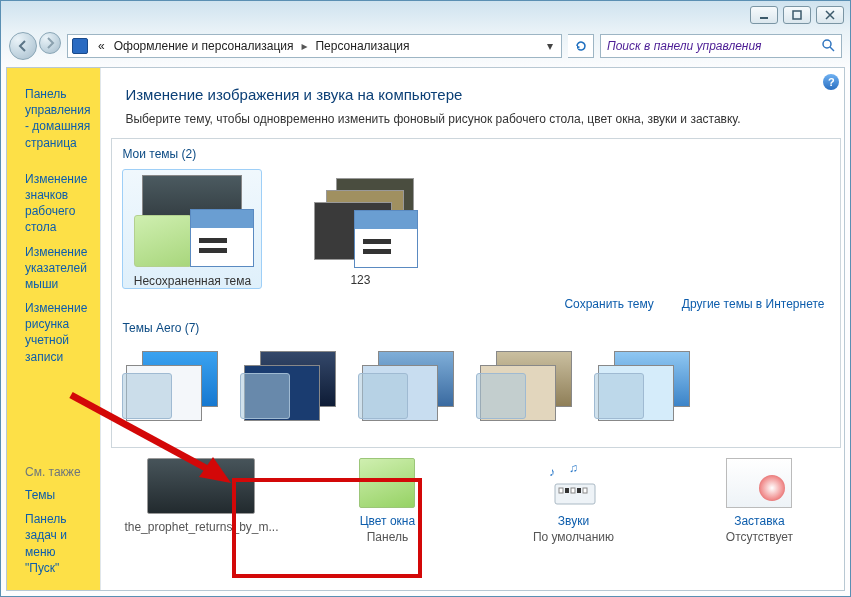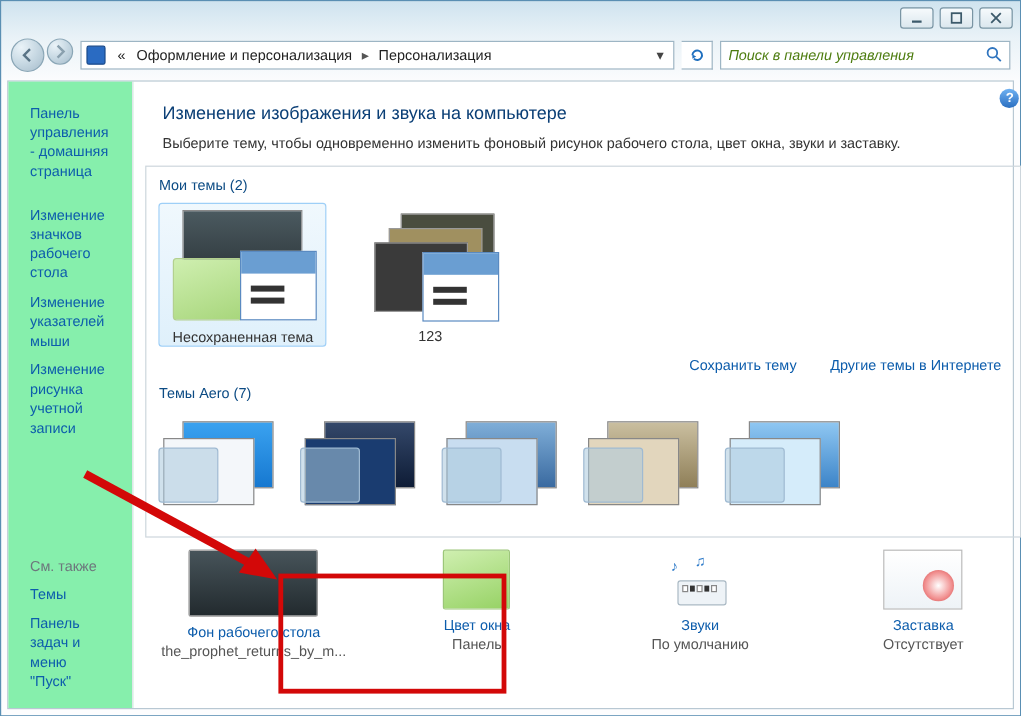--- a/index.html
+++ b/index.html
@@ -14,33 +14,33 @@
   .nav-btn svg{width:14px;height:14px;}
   .nav-btn.fwd{width:22px;height:22px;}
   .addressbar{flex:1;height:24px;border:1px solid #9db5c4;background:#fff;display:flex;align-items:center;padding:0 4px;gap:6px;}
   .addr-icon{width:16px;height:16px;background:#2a6bc2;border:1px solid #1a4a8a;border-radius:2px;}
   .crumbs{display:flex;align-items:center;gap:1px;color:#222;}
   .crumb{padding:2px 4px;cursor:default;}
   .crumb-sep{color:#555;padding:0 3px;}
   .addr-right{margin-left:auto;display:flex;align-items:center;gap:4px;}
   .addr-drop{width:14px;text-align:center;color:#444;}
   .refresh-btn{width:26px;height:24px;border:1px solid #9db5c4;border-left:none;background:#fff;display:flex;align-items:center;justify-content:center;color:#1e6fbf;}
-  .searchbox{width:242px;height:24px;border:1px solid #9db5c4;background:#fff;display:flex;align-items:center;padding:0 6px;color:#4d7c0f;font-style:italic;}
+  .searchbox{width:242px;height:24px;border:1px solid #9db5c4;background:#fff;display:flex;align-items:center;padding:0 6px;color:#4c1d95;font-style:italic;}
   .searchbox .mag{margin-left:auto;color:#3075bf;font-style:normal;}
   .client{position:absolute;top:66px;left:5px;right:5px;bottom:5px;border:1px solid #b8c8d3;background:#fff;display:flex;}
-  .sidebar{width:205px;background:#86efac;padding:14px 20px 10px 18px;display:flex;flex-direction:column;border-right:1px solid #e0e6ea;}
+  .sidebar{width:205px;background:#fde047;padding:14px 10px 10px 18px;display:flex;flex-direction:column;border-right:1px solid #e0e6ea;}
   .sidebar a{color:#0d5dac;text-decoration:none;display:block;padding:4px 0;line-height:1.35;}
   .see-also-hdr{color:#6d767c;margin-top:0;margin-bottom:4px;}
   .main{flex:1;position:relative;display:flex;flex-direction:column;}
   .help-icon{position:absolute;top:6px;right:12px;width:16px;height:16px;border-radius:50%;background:linear-gradient(180deg,#6fb1f2,#2a6fc1);color:#fff;font-weight:bold;font-size:11px;display:flex;align-items:center;justify-content:center;}
   h1{color:#0b3f76;font-size:15px;font-weight:normal;padding:18px 24px 8px 24px;}
   .desc{color:#333;padding:0 24px 10px 24px;line-height:1.4;}
   .themes-box{margin:0 10px 0 10px;border:1px solid #cdd6dc;padding:4px 4px 6px 4px;overflow-y:auto;height:310px;position:relative;}
   .group-label{color:#0c4b84;padding:4px 6px 2px 6px;}
-  .group-row{display:flex;gap:16px;padding:6px 6px 4px 6px;}
+  .group-row{display:flex;gap:28px;padding:6px 6px 4px 6px;}
   .theme-item{width:140px;text-align:center;}
   .theme-item .tn{width:130px;height:100px;margin:0 auto 4px auto;position:relative;border:1px solid transparent;}
   .theme-item.sel{background:linear-gradient(180deg,#f0f8fd,#dff0fb);border:1px solid #9ecff7;border-radius:3px;}
   .theme-item .cap{color:#333;}
   
   .tn-wall{position:absolute;left:14px;top:4px;width:100px;height:62px;border:1px solid #888;background:#4a4a4a;}
   .tn-color{position:absolute;left:6px;top:44px;width:58px;height:52px;border:1px solid #b3d08f;background:linear-gradient(160deg,#cfefb0,#a8d67c);border-radius:3px;}
   .tn-win{position:absolute;left:62px;top:38px;width:64px;height:58px;border:1px solid #5a8ac1;background:#fff;}
   .tn-win::before{content:"";position:absolute;left:0;right:0;top:0;height:18px;background:#6a9ed2;}
   .tn-win .line{position:absolute;left:8px;width:28px;height:5px;background:#333;}
@@ -235,21 +235,20 @@
               <span class="aw back a5"></span>
               <span class="aw front a5f"></span>
               <span class="gl"></span>
             </div>
         </div>
       </div>
 
       <div class="settings-row">
         <div class="setting">
           <div class="thumb wide" style="background:linear-gradient(180deg,#47545a,#222a2e);"></div>
-          <a class="lnk" href="#">Фон рабочего стола</a>
           <div class="val">the_prophet_returns_by_m...</div>
         </div>
         <div class="setting">
           <div class="thumb" style="width:56px;height:50px;background:linear-gradient(160deg,#cfefb0,#96d264);border:1px solid #9cc679;"></div>
           <a class="lnk" href="#">Цвет окна</a>
           <div class="val">Панель</div>
         </div>
         <div class="setting">
           <div class="sounds-thumb">
             <svg width="60" height="50" viewBox="0 0 60 50">

